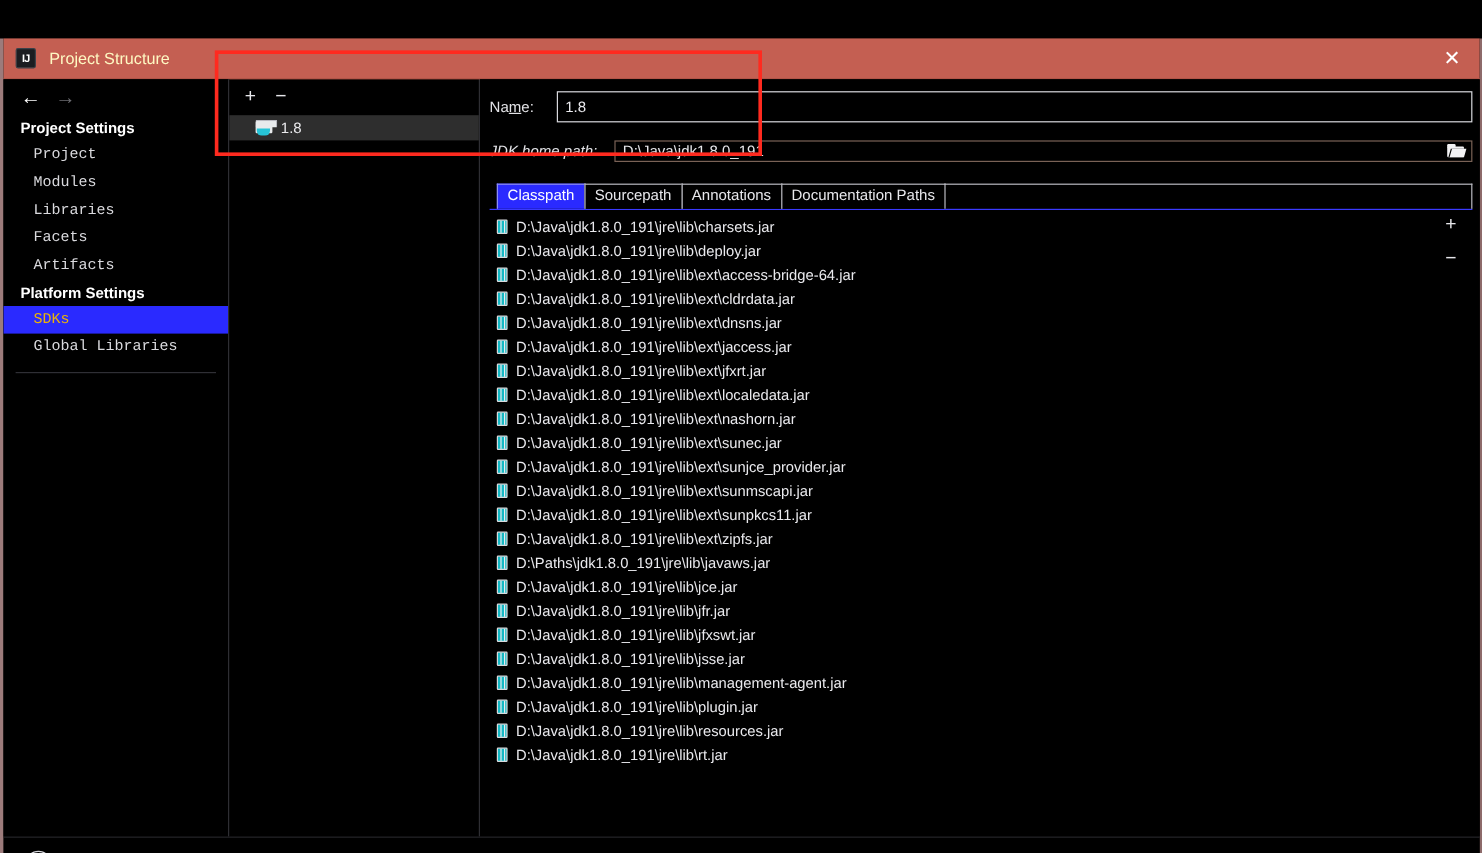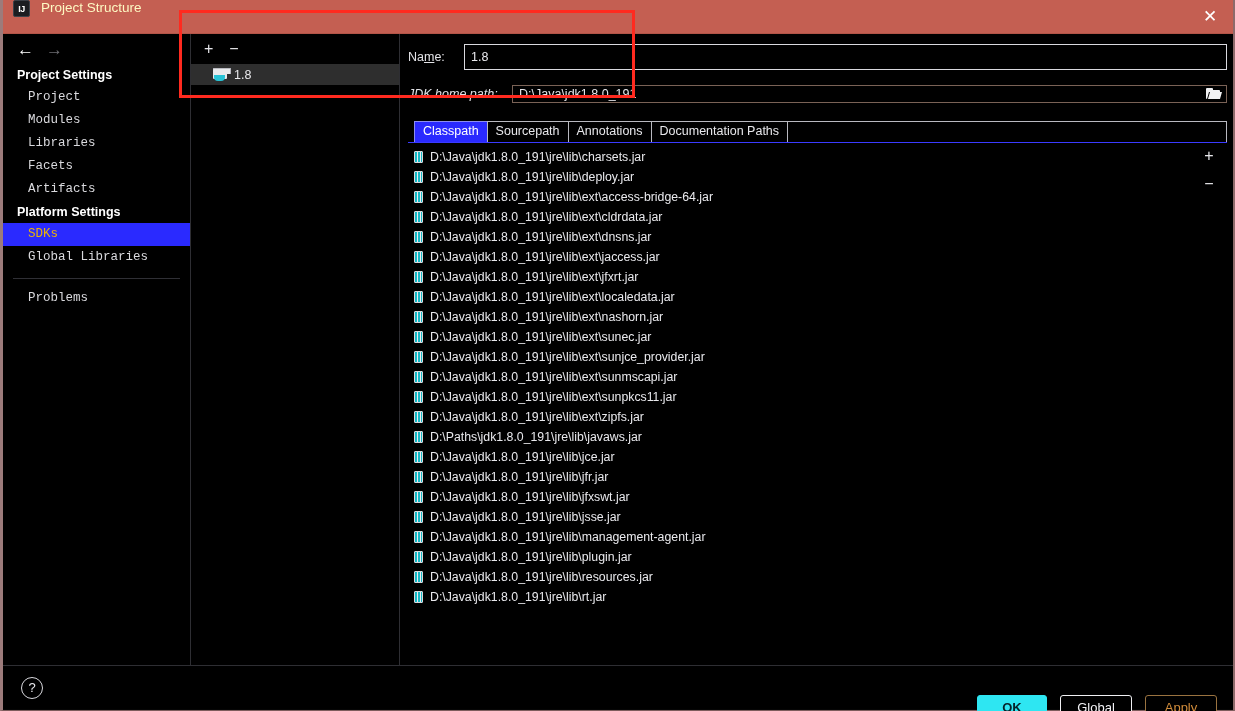--- a/index.html
+++ b/index.html
@@ -18,22 +18,24 @@
     border-right: 2px solid #8d6a6a;
     border-bottom: 1px solid #7d5c5c;
   }
 
   
   .titlebar {
     position: relative;
     height: 34px;
     background: #c45f52;
     display: flex;
+    align-items: center;
     padding: 0 18px 0 10px;
     border-bottom: 1px solid #b35548;
+    margin-top: 32px;
   }
   .ij-logo {
     width: 17px; height: 17px;
     background: #1b1d21;
     border: 1px solid #3c4148;
     border-radius: 2px;
     display: flex; align-items: center; justify-content: center;
     font-size: 9px; font-weight: bold; color: #ffffff;
     letter-spacing: -0.5px;
     flex: none;
@@ -409,21 +411,20 @@
       <div class="side-item">Modules</div>
       <div class="side-item">Libraries</div>
       <div class="side-item">Facets</div>
       <div class="side-item">Artifacts</div>
 
       <div class="side-group">Platform Settings</div>
       <div class="side-item selected">SDKs</div>
       <div class="side-item">Global Libraries</div>
 
       <div class="side-sep"></div>
-      <div class="side-item">Problems</div>
     </div>
 
     <div class="sdkpane">
       <div class="sdk-toolbar">
         <span class="tb-btn">+</span>
         <span class="tb-btn">−</span>
       </div>
       <div class="sdk-row">
         <span class="folder-jdk">
           <span class="tab"></span>

